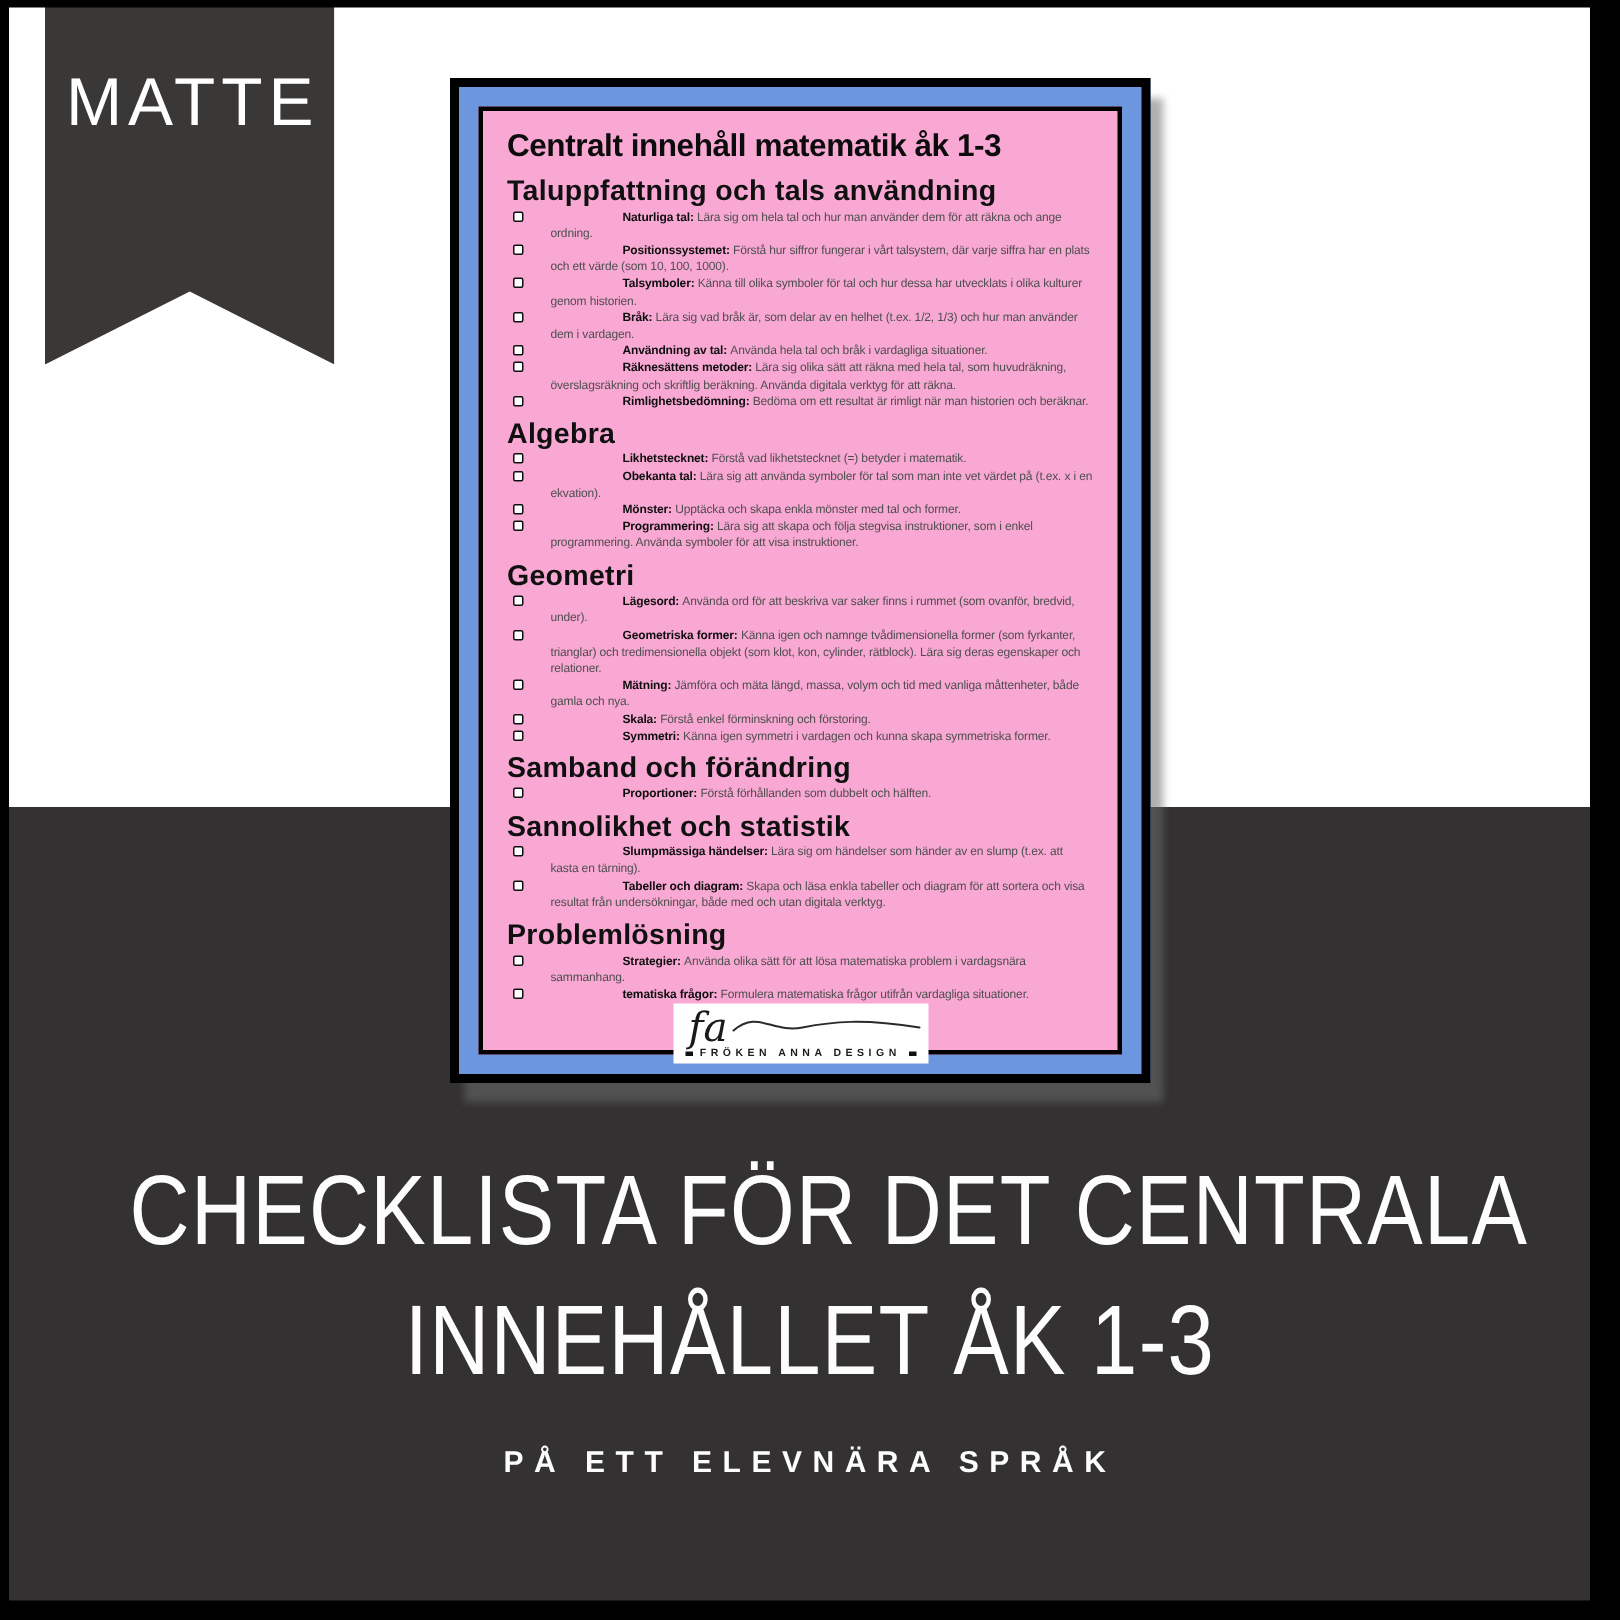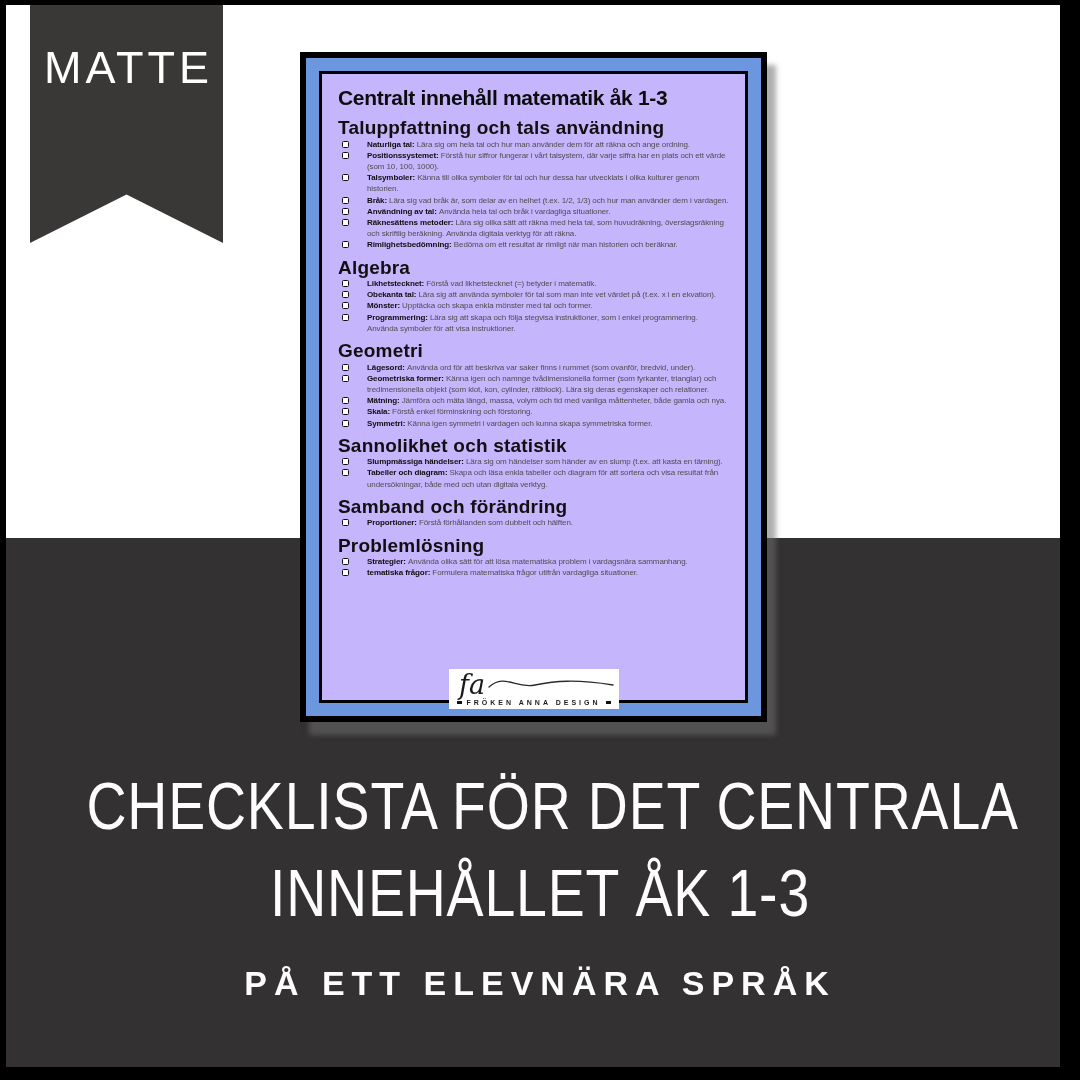--- a/index.html
+++ b/index.html
@@ -50,21 +50,21 @@
     position: absolute;
     left: 300px; top: 52px;
     width: 467px; height: 670px;
     background: var(--frame-blue, #6c96dd);
     border: 6px solid #000;
     box-shadow: 9px 13px 5px rgba(110,110,110,0.55);
     z-index: 20;
   }
   .doc-paper {
     position: absolute; inset: 13px;
-    background: #c4b5fd;
+    background: #f9a8d4;
     border: 3px solid #000;
     padding: 10px 16px 8px 16px;
     overflow: hidden;
   }
   .doc-title {
     font-size: 21px;
     font-weight: bold;
     color: #0c0c0c;
     letter-spacing: -0.3px;
     margin: 2px 0 9px 0;
@@ -88,21 +88,21 @@
     color: #4e4e4e;
   }
   .item .checkbox {
     position: absolute;
     left: 4px; top: 2px;
     width: 7px; height: 7px;
     border: 1.4px solid #101010;
     border-radius: 1.5px;
     background: #fff;
   }
-  .item .item-label { font-weight: bold; color: #0e0e0e; }
+  .item .item-label { font-weight: bold; color: #0e0e0e; margin-left: 48px; }
   
   .doc-logo {
     position: absolute;
     left: 50%; bottom: 7px;
     transform: translateX(-50%);
     background: #fff;
     padding: 0 8px;
     z-index: 5;
     text-align: center;
     width: 170px;
@@ -130,21 +130,21 @@
     font-size: 66px;
     font-weight: 300;
     line-height: 87px;
     white-space: nowrap;
     transform: scaleX(0.84);
     transform-origin: 50% 50%;
     letter-spacing: 1px;
   }
   .banner-sub {
     margin-top: 27px;
-    font-size: 34px;
+    font-size: 20px;
     font-weight: bold;
     letter-spacing: 7px;
     white-space: nowrap;
   }
 </style>
 </head>
 <body>
 
 <div class="page">
 
@@ -177,27 +177,27 @@
           </div>
           <div class="section">
             <div class="sec-heading">Geometri</div>
             <div class="item"><span class="checkbox"></span><span class="item-label">Lägesord: </span><span class="item-text">Använda ord för att beskriva var saker finns i rummet (som ovanför, bredvid, under).</span></div>
             <div class="item"><span class="checkbox"></span><span class="item-label">Geometriska former: </span><span class="item-text">Känna igen och namnge tvådimensionella former (som fyrkanter, trianglar) och tredimensionella objekt (som klot, kon, cylinder, rätblock). Lära sig deras egenskaper och relationer.</span></div>
             <div class="item"><span class="checkbox"></span><span class="item-label">Mätning: </span><span class="item-text">Jämföra och mäta längd, massa, volym och tid med vanliga måttenheter, både gamla och nya.</span></div>
             <div class="item"><span class="checkbox"></span><span class="item-label">Skala: </span><span class="item-text">Förstå enkel förminskning och förstoring.</span></div>
             <div class="item"><span class="checkbox"></span><span class="item-label">Symmetri: </span><span class="item-text">Känna igen symmetri i vardagen och kunna skapa symmetriska former.</span></div>
           </div>
           <div class="section">
+            <div class="sec-heading">Samband och förändring</div>
+            <div class="item"><span class="checkbox"></span><span class="item-label">Proportioner: </span><span class="item-text">Förstå förhållanden som dubbelt och hälften.</span></div>
+          </div>
+          <div class="section">
             <div class="sec-heading">Sannolikhet och statistik</div>
             <div class="item"><span class="checkbox"></span><span class="item-label">Slumpmässiga händelser: </span><span class="item-text">Lära sig om händelser som händer av en slump (t.ex. att kasta en tärning).</span></div>
             <div class="item"><span class="checkbox"></span><span class="item-label">Tabeller och diagram: </span><span class="item-text">Skapa och läsa enkla tabeller och diagram för att sortera och visa resultat från undersökningar, både med och utan digitala verktyg.</span></div>
-          </div>
-          <div class="section">
-            <div class="sec-heading">Samband och förändring</div>
-            <div class="item"><span class="checkbox"></span><span class="item-label">Proportioner: </span><span class="item-text">Förstå förhållanden som dubbelt och hälften.</span></div>
           </div>
           <div class="section">
             <div class="sec-heading">Problemlösning</div>
             <div class="item"><span class="checkbox"></span><span class="item-label">Strategier: </span><span class="item-text">Använda olika sätt för att lösa matematiska problem i vardagsnära sammanhang.</span></div>
             <div class="item"><span class="checkbox"></span><span class="item-label">tematiska frågor: </span><span class="item-text">Formulera matematiska frågor utifrån vardagliga situationer.</span></div>
           </div>
         </div>
     </div>
     <div class="doc-logo">
       <div class="logo-swoosh-wrap">

